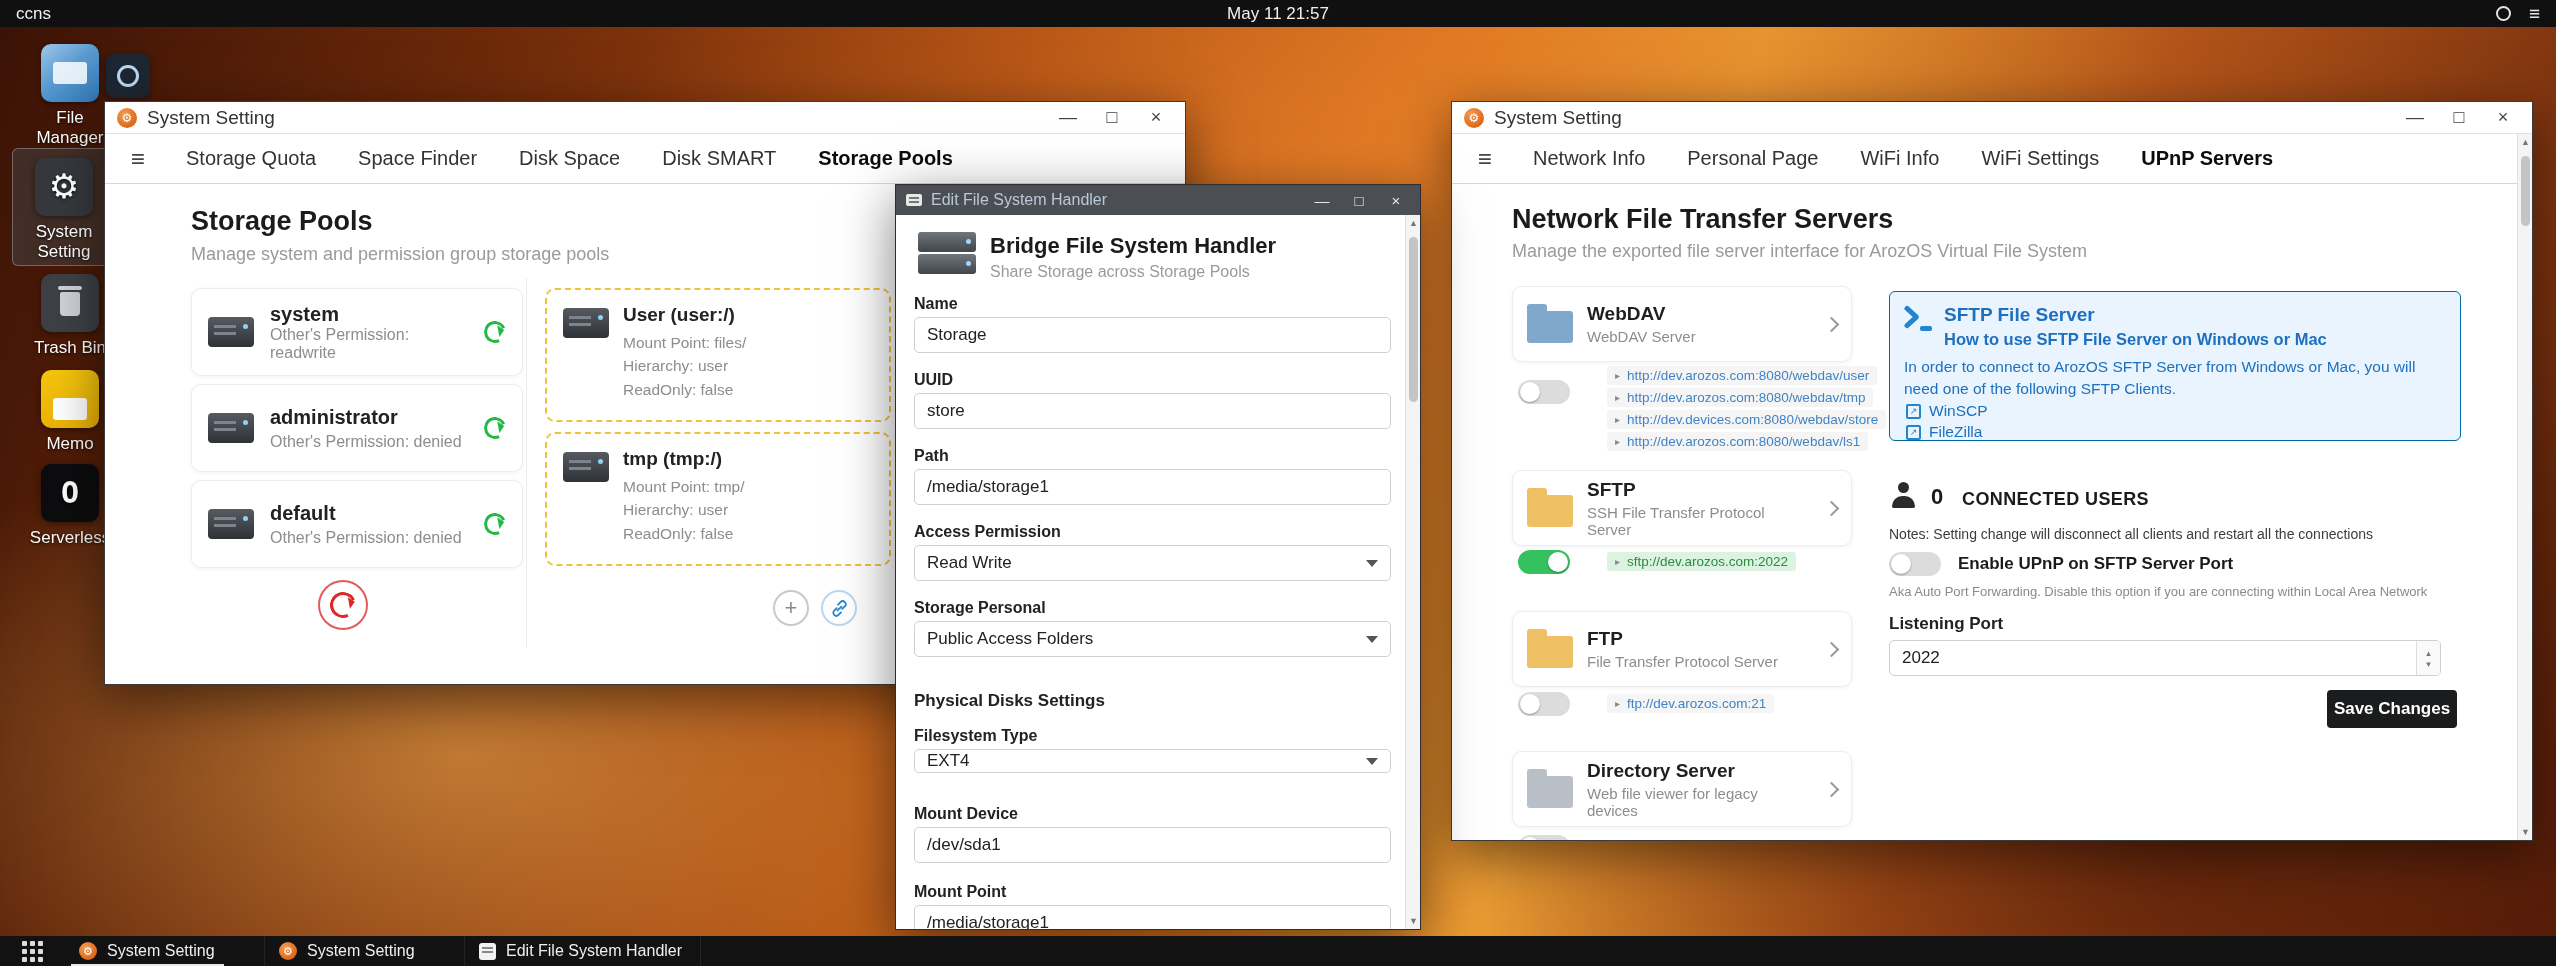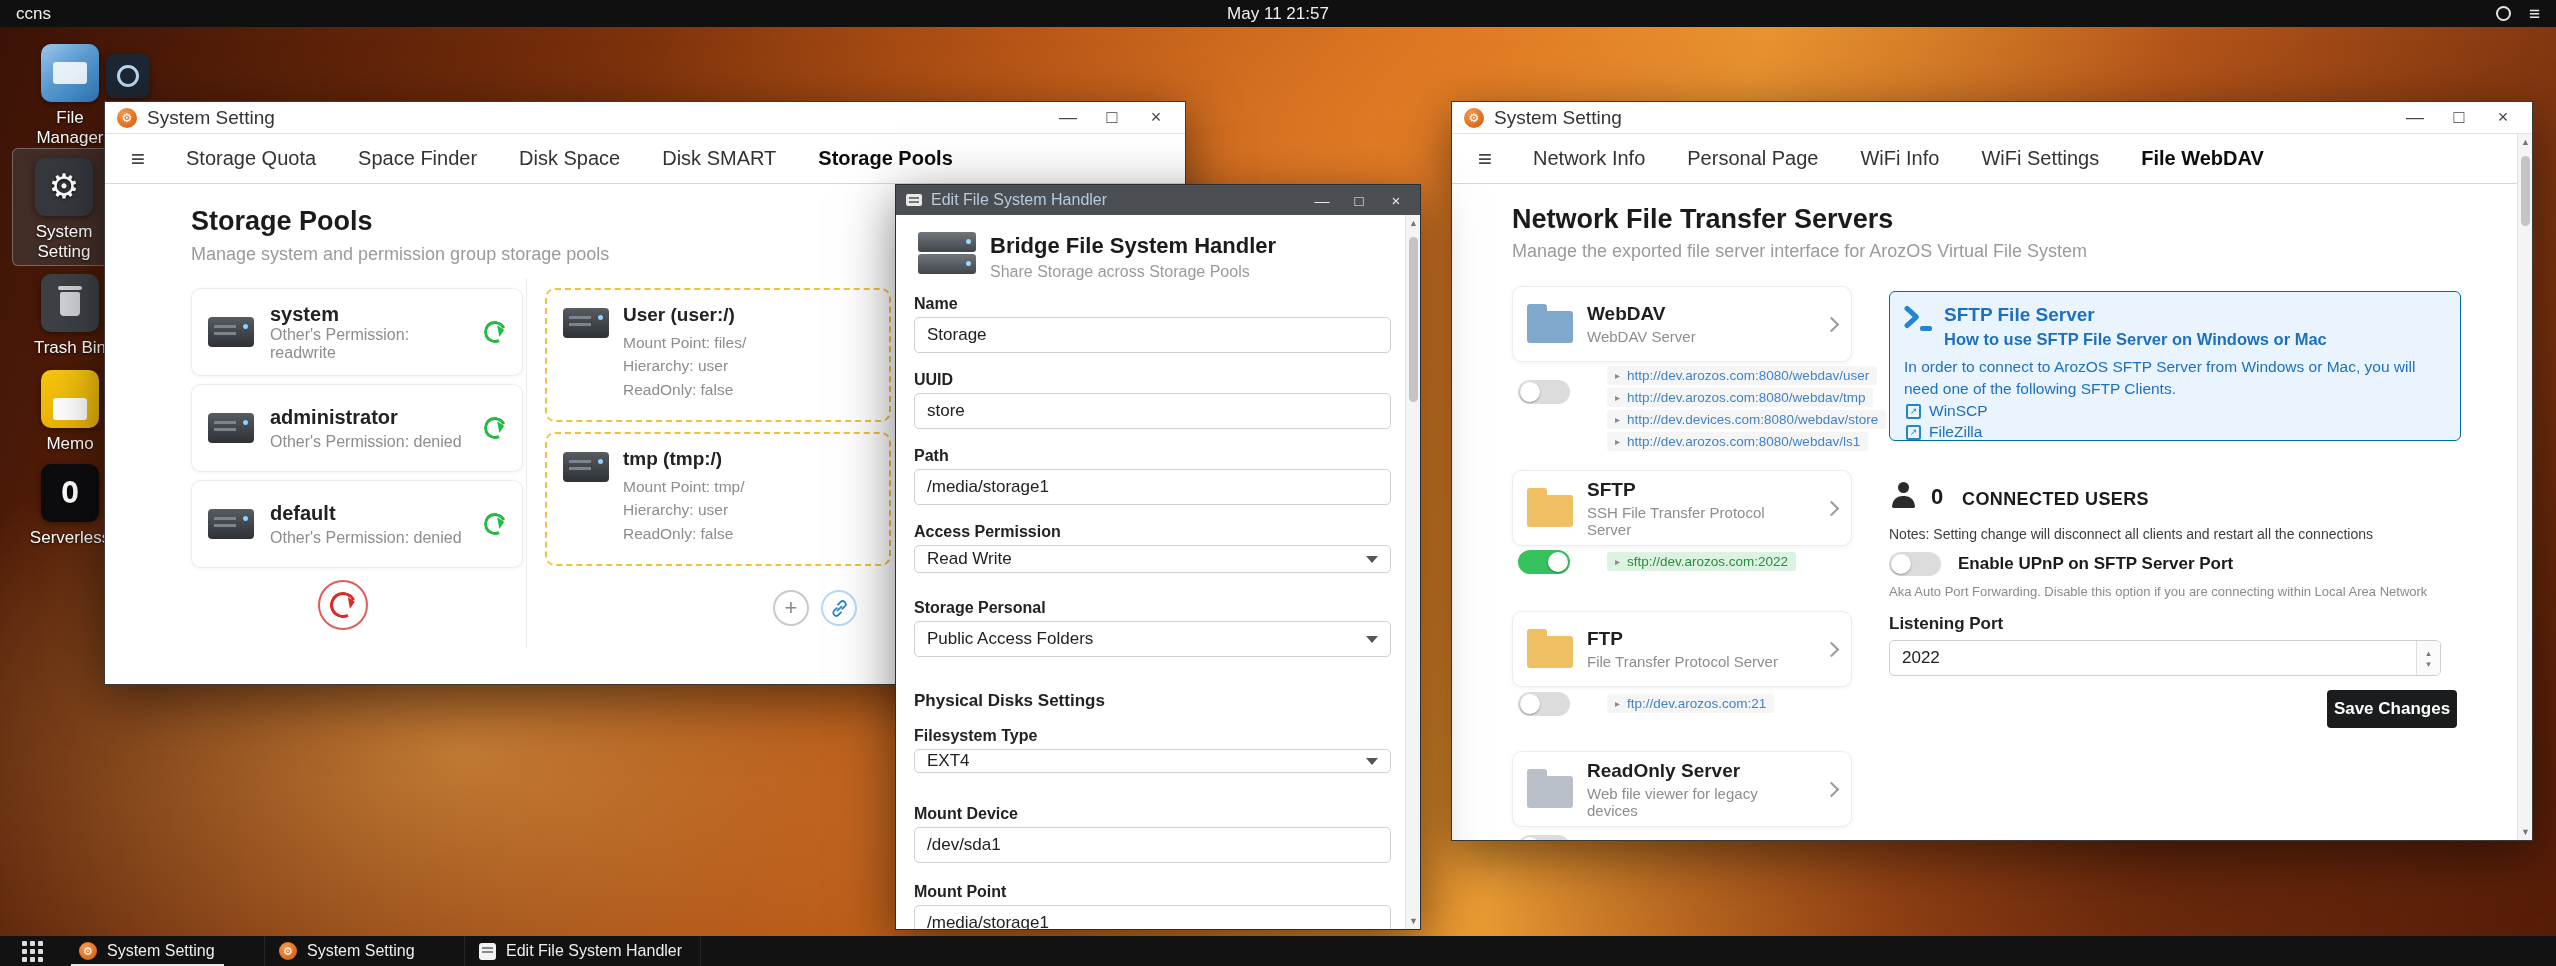--- a/index.html
+++ b/index.html
@@ -300,21 +300,21 @@
     <div class="tab">
         <span>Personal Page</span>
       </div>
     <div class="tab">
         <span>WiFi Info</span>
       </div>
     <div class="tab">
         <span>WiFi Settings</span>
       </div>
     <div class="tab active">
-        <span>File WebDAV</span>
+        <span>UPnP Servers</span>
       </div>
   </div>
   <div class="abs sub" style="left:60px;top:139px">Manage the exported file server interface for ArozOS Virtual File System</div>
   <div class="abs h1" style="left:60px;top:102px">Network File Transfer Servers</div>
 
   <div class="card" style="left:60px;top:184px;width:340px;height:76px;display:flex;align-items:center;gap:14px;padding:0 14px">
     <div class="folder f-blue"></div>
     <div style="flex:1">
       <div class="srvname">WebDAV</div>
       <div class="srvdesc">WebDAV Server</div>
@@ -363,21 +363,21 @@
   </div>
   <div class="toggle" style="left:66px;top:590px"></div>
   <div class="linkrow" style="left:155px;top:592px">
     <span class="bl">▸</span>
     <span>ftp://dev.arozos.com:21</span>
     </div>
 
   <div class="card" style="left:60px;top:649px;width:340px;height:76px;display:flex;align-items:center;gap:14px;padding:0 14px">
     <div class="folder f-gray"></div>
     <div style="flex:1">
-      <div class="srvname">ReadOnly Server</div>
+      <div class="srvname">Directory Server</div>
       <div class="srvdesc">Web file viewer for legacy devices</div>
     </div>
     <div class="chev"></div>
   </div>
   <div class="toggle" style="left:66px;top:733px"></div>
 
   <div class="infobox" style="left:437px;top:189px;width:572px;height:150px">
     <div class="prompt-icon" style="left:12px;top:12px">
       <i class="pb1"></i>
         <i class="pb2"></i>
@@ -452,21 +452,21 @@
   <div class="fieldbox" style="left:18px;top:208px;width:477px;height:36px">
     <input class="input" value="store" style="">
   </div>
 
   <div class="lbl" style="left:18px;top:262px">Path</div>
   <div class="fieldbox" style="left:18px;top:284px;width:477px;height:36px">
     <input class="input" value="/media/storage1" style="">
   </div>
 
   <div class="lbl" style="left:18px;top:338px">Access Permission</div>
-  <div class="drop" style="left:18px;top:360px;width:477px;height:28px">
+  <div class="drop" style="left:18px;top:360px;width:477px;height:36px">
     <span>Read Write</span>
     <i class="caret"></i>
   </div>
 
   <div class="lbl" style="left:18px;top:414px">Storage Personal</div>
   <div class="drop" style="left:18px;top:436px;width:477px;height:36px">
     <span>Public Access Folders</span>
     <i class="caret"></i>
   </div>
 

